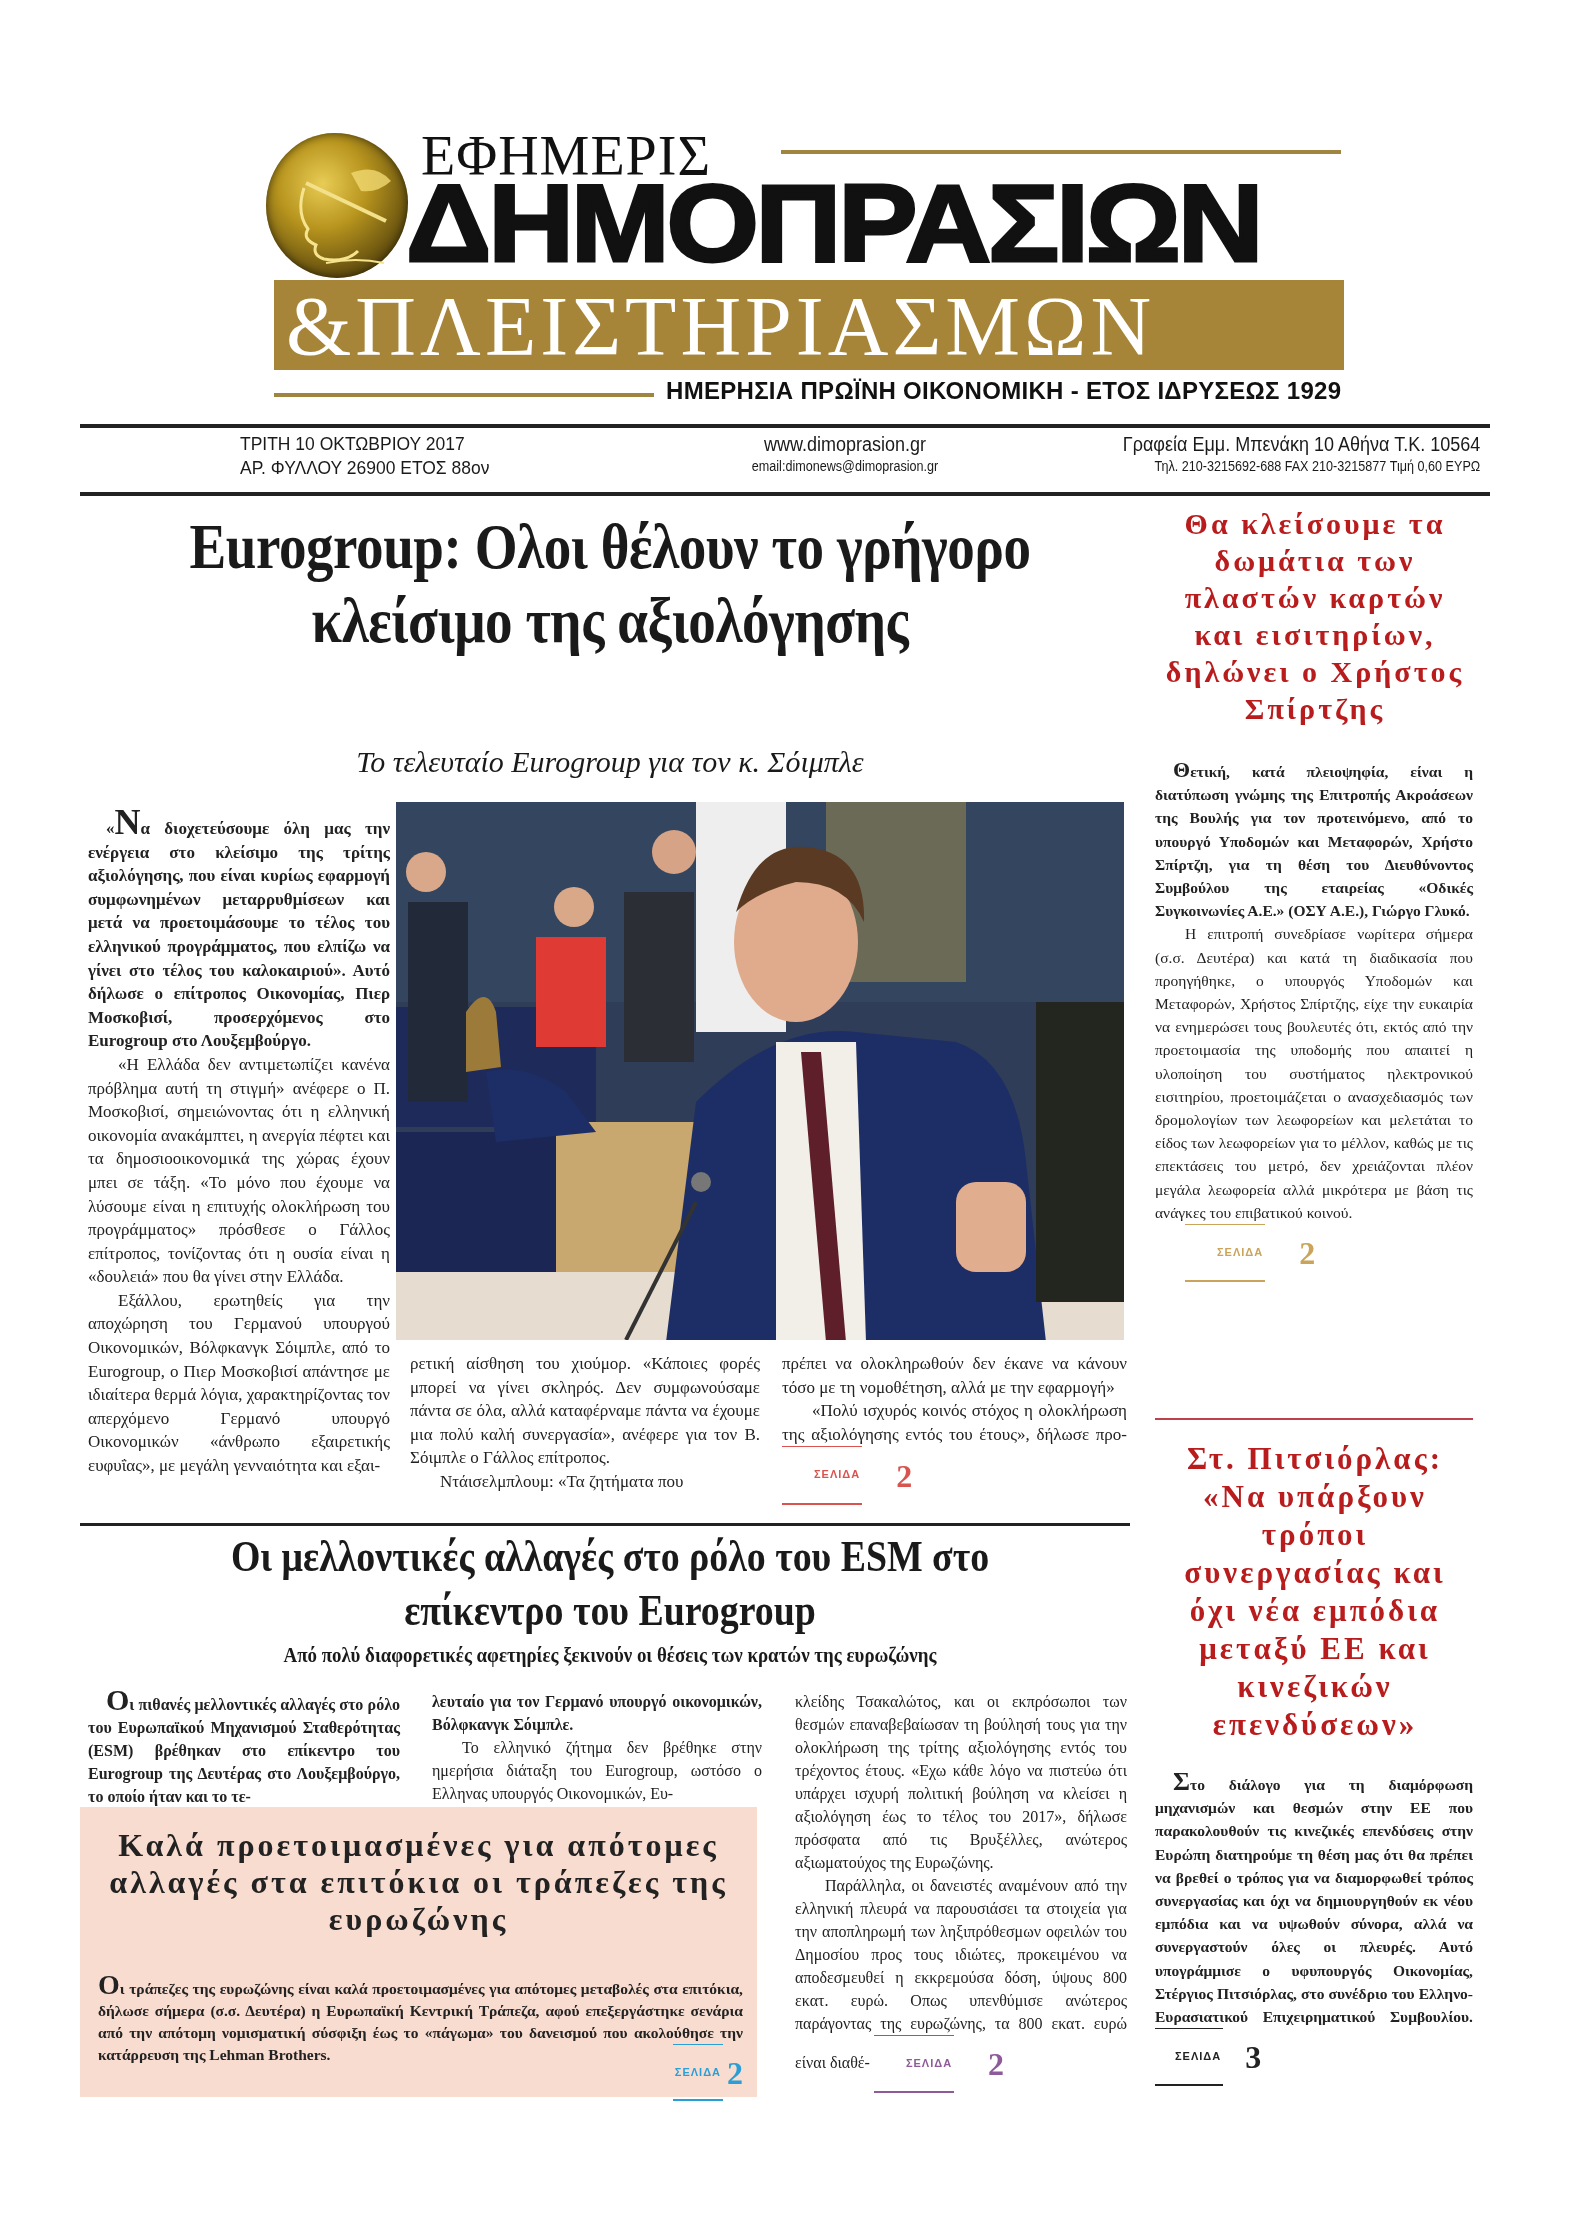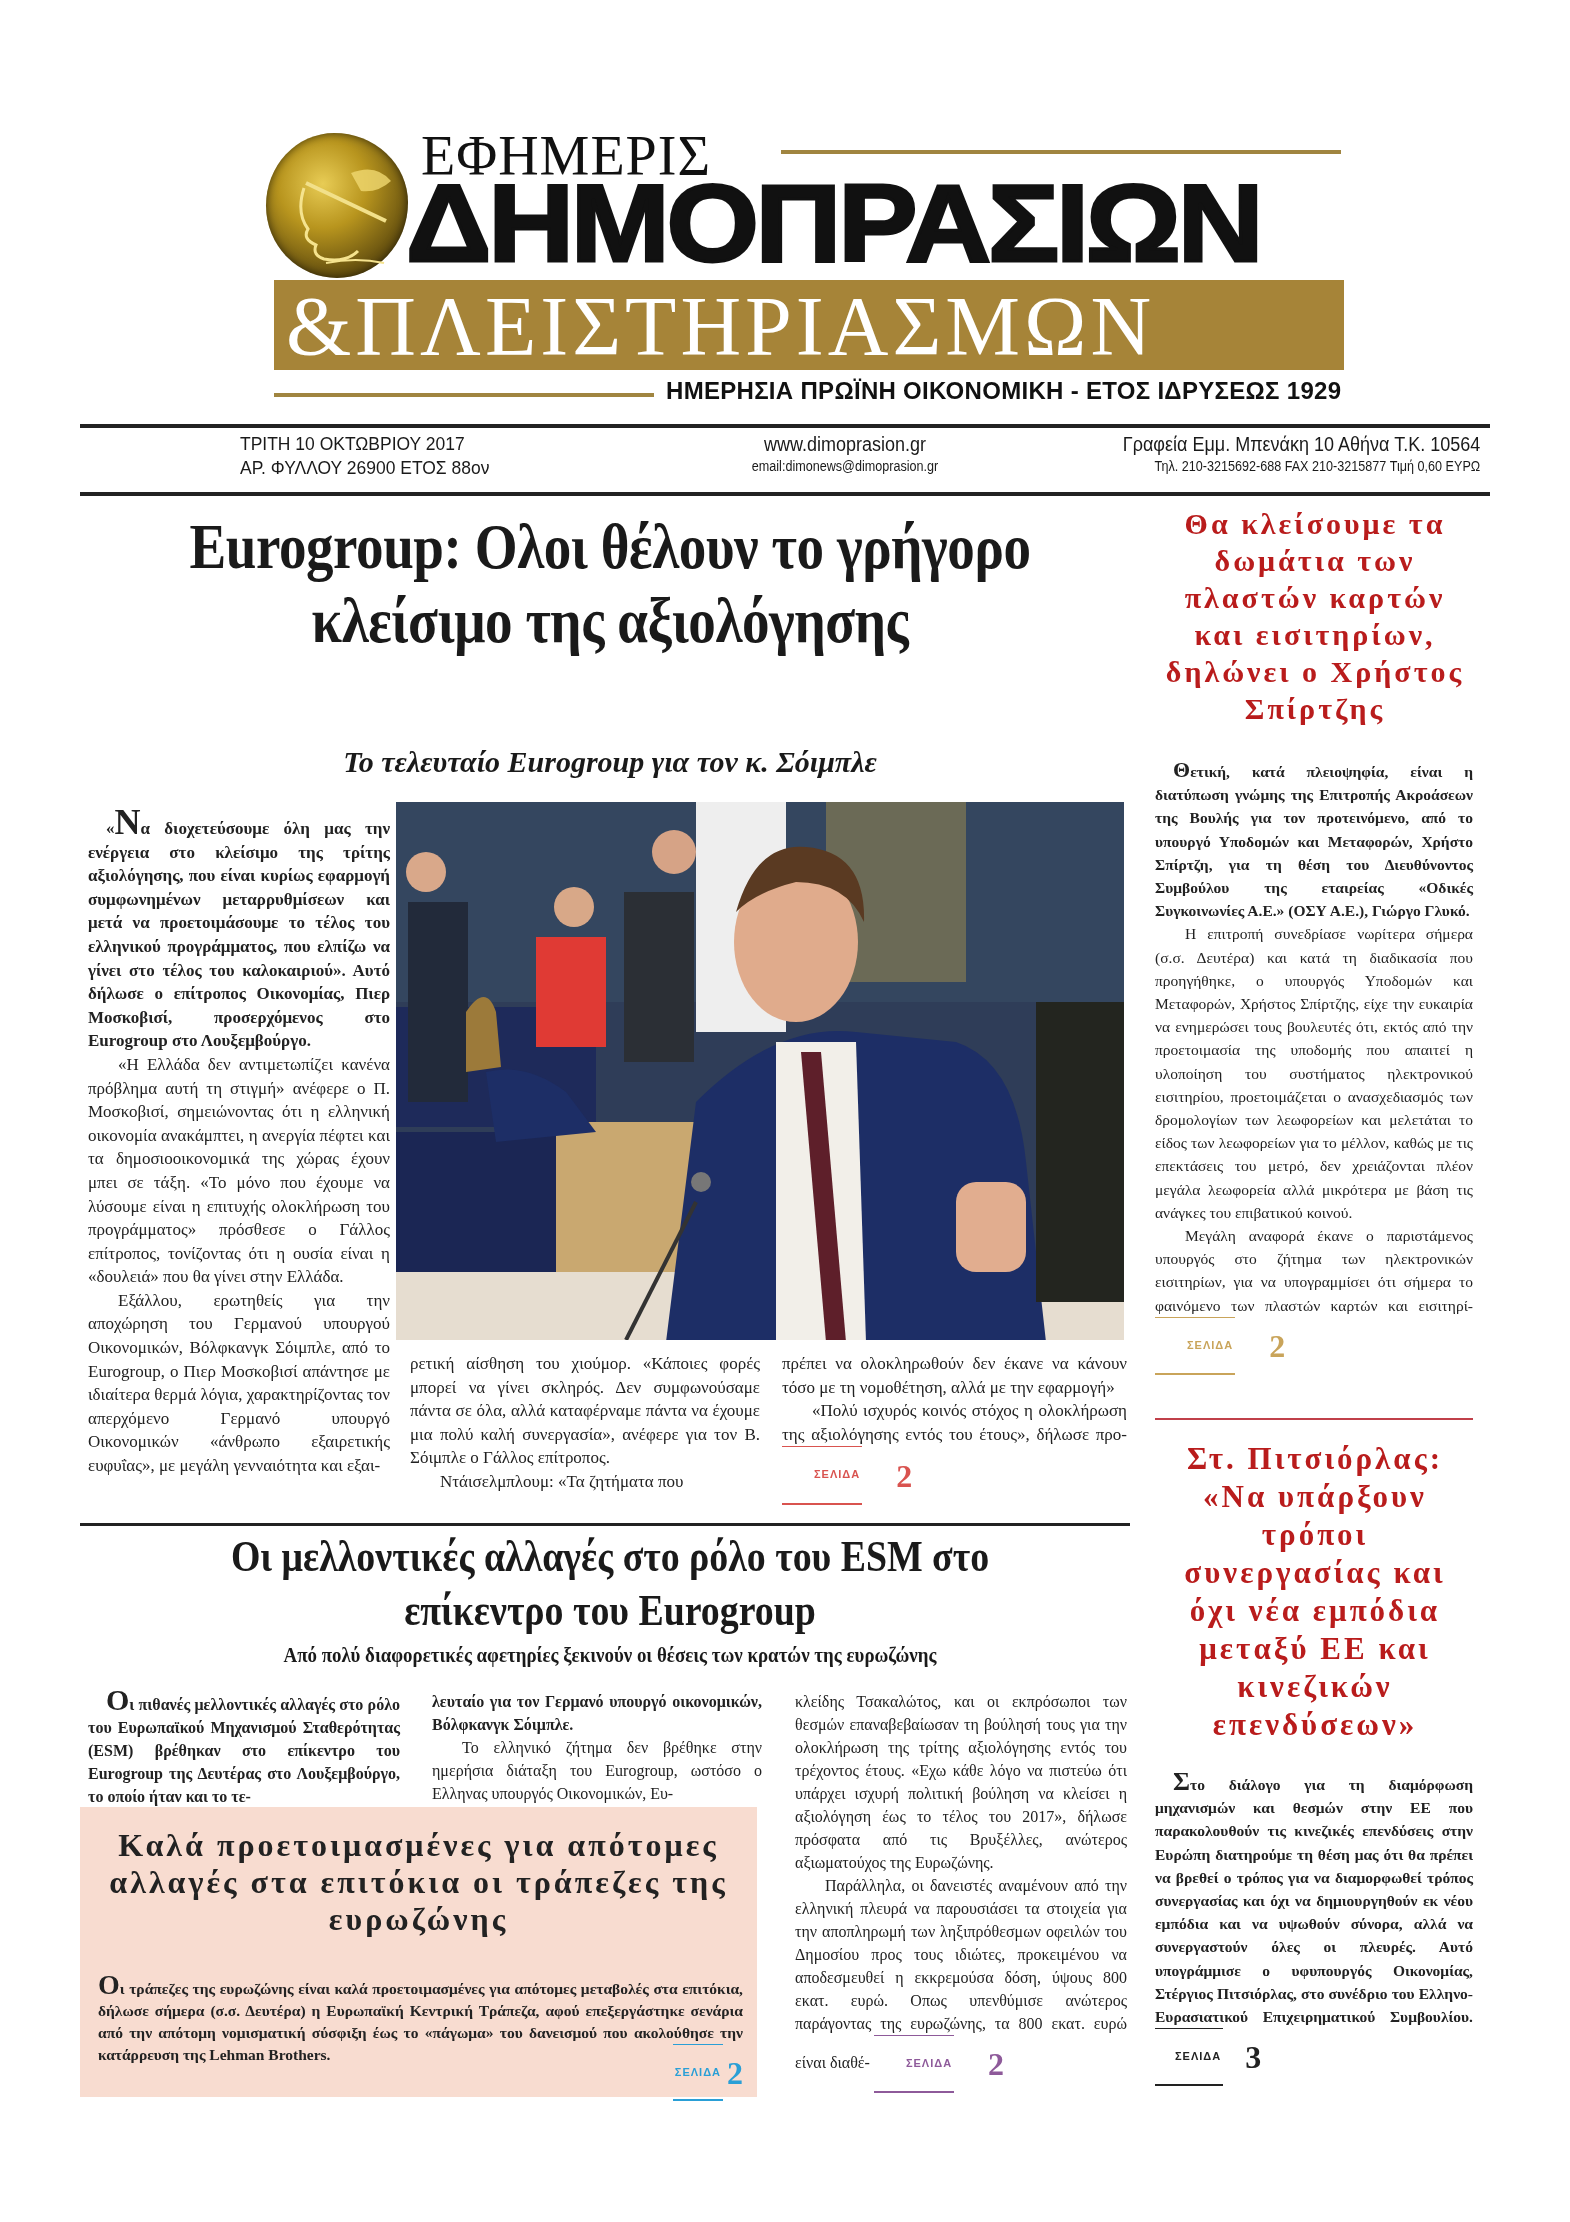--- a/index.html
+++ b/index.html
@@ -36,21 +36,21 @@
   .info-mid .mail { font-size: 14px; line-height: 20px; }
   .info-right { position: absolute; right: 10px; top: 0; text-align: right; transform: scaleX(.9); transform-origin: right top; }
   .info-right .addr { font-size: 20px; line-height: 24px; }
   .info-right .tel { font-size: 14px; line-height: 20px; }
 
   
   .headline1 { position: absolute; left: 90px; top: 510px; width: 1040px; text-align: center;
                font-family: "Liberation Serif", serif; font-weight: 700; font-size: 64px; line-height: 74px;
                letter-spacing: -0.5px; transform: scaleX(.86); transform-origin: center top; }
   .subhead1 { position: absolute; left: 90px; top: 745px; width: 1040px; text-align: center;
-              font-family: "Liberation Serif", serif; font-weight: 700; font-style: italic; font-size: 30px; }
+              font-family: "Liberation Serif", serif; font-weight: 400; font-style: italic; font-size: 30px; }
 
   .col-text { position: absolute; font-size: 17px; line-height: 23.6px; text-align: justify; color: #222; }
   .col-text p { text-indent: 30px; }
   .col-text p.noindent { text-indent: 0; }
   .col-text .lead { font-weight: 700; }
   .dropcap { font-size: 36px; font-weight: 700; line-height: 20px; }
   .bold { font-weight: 700; }
 
   .photo { position: absolute; left: 396px; top: 802px; width: 728px; height: 538px; overflow: hidden;
            background: linear-gradient(180deg, #3a4a66 0%, #2d3b55 40%, #1f2a40 60%, #c6a874 85%, #e5ddd0 100%); }
@@ -217,21 +217,20 @@
 </div>
 
 <div class="side-head" style="left:1155px; top:505px; width:320px; font-size:30px; line-height:37px;">Θα κλείσουμε τα δωμάτια των πλαστών καρτών και εισιτηρίων, δηλώνει ο Χρήστος Σπίρτζης</div>
 
 <div class="col-text" style="left:1155px; top:760px; width:318px; font-size:15.5px; line-height:23.2px;">
   <p class="bold" style="text-indent:18px;">
     <span class="dropcap" style="font-size:22px;">Θ</span><span>ετική, κατά πλειοψηφία, είναι η διατύπωση γνώμης της Επιτροπής Ακροάσεων της Βουλής για τον προτεινόμενο, από το υπουργό Υποδομών και Μεταφορών, Χρήστο Σπίρτζη, για τη θέση του Διευθύνοντος Συμβούλου της εταιρείας «Οδικές Συγκοινωνίες Α.Ε.» (ΟΣΥ Α.Ε.), Γιώργο Γλυκό.</span>
   </p>
   <p>Η επιτροπή συνεδρίασε νωρίτερα σήμερα (σ.σ. Δευτέρα) και κατά τη διαδικασία που προηγήθηκε, ο υπουργός Υποδομών και Μεταφορών, Χρήστος Σπίρτζης, είχε την ευκαιρία να ενημερώσει τους βουλευτές ότι, εκτός από την προετοιμασία της υποδομής που απαιτεί η υλοποίηση του συστήματος ηλεκτρονικού εισιτηρίου, προετοιμάζεται ο ανασχεδιασμός των δρομολογίων των λεωφορείων και μελετάται το είδος των λεωφορείων για το μέλλον, καθώς με τις επεκτάσεις του μετρό, δεν χρειάζονται πλέον μεγάλα λεωφορεία αλλά μικρότερα με βάση τις ανάγκες του επιβατικού κοινού.</p>
   <p>
-    <span>Μεγάλη αναφορά έκανε ο παριστάμενος υπουργός στο ζήτημα των ηλεκτρονικών εισιτηρίων, για να υπογραμμίσει ότι σήμερα το φαινόμενο των πλαστών καρτών και εισιτηρί-</span>
     <span class="seli" style="color:#c9a45a;">
       <span class="seli-label">ΣΕΛΙΔΑ</span>
       <span class="seli-num">2</span>
     </span>
   </p>
 </div>
 
 <div class="red-rule"></div>
 
 <div class="side-head" style="left:1160px; top:1440px; width:310px; font-size:31px; line-height:38px;">Στ. Πιτσιόρλας: «Να υπάρξουν τρόποι συνεργασίας και όχι νέα εμπόδια μεταξύ ΕΕ και κινεζικών επενδύσεων»</div>

